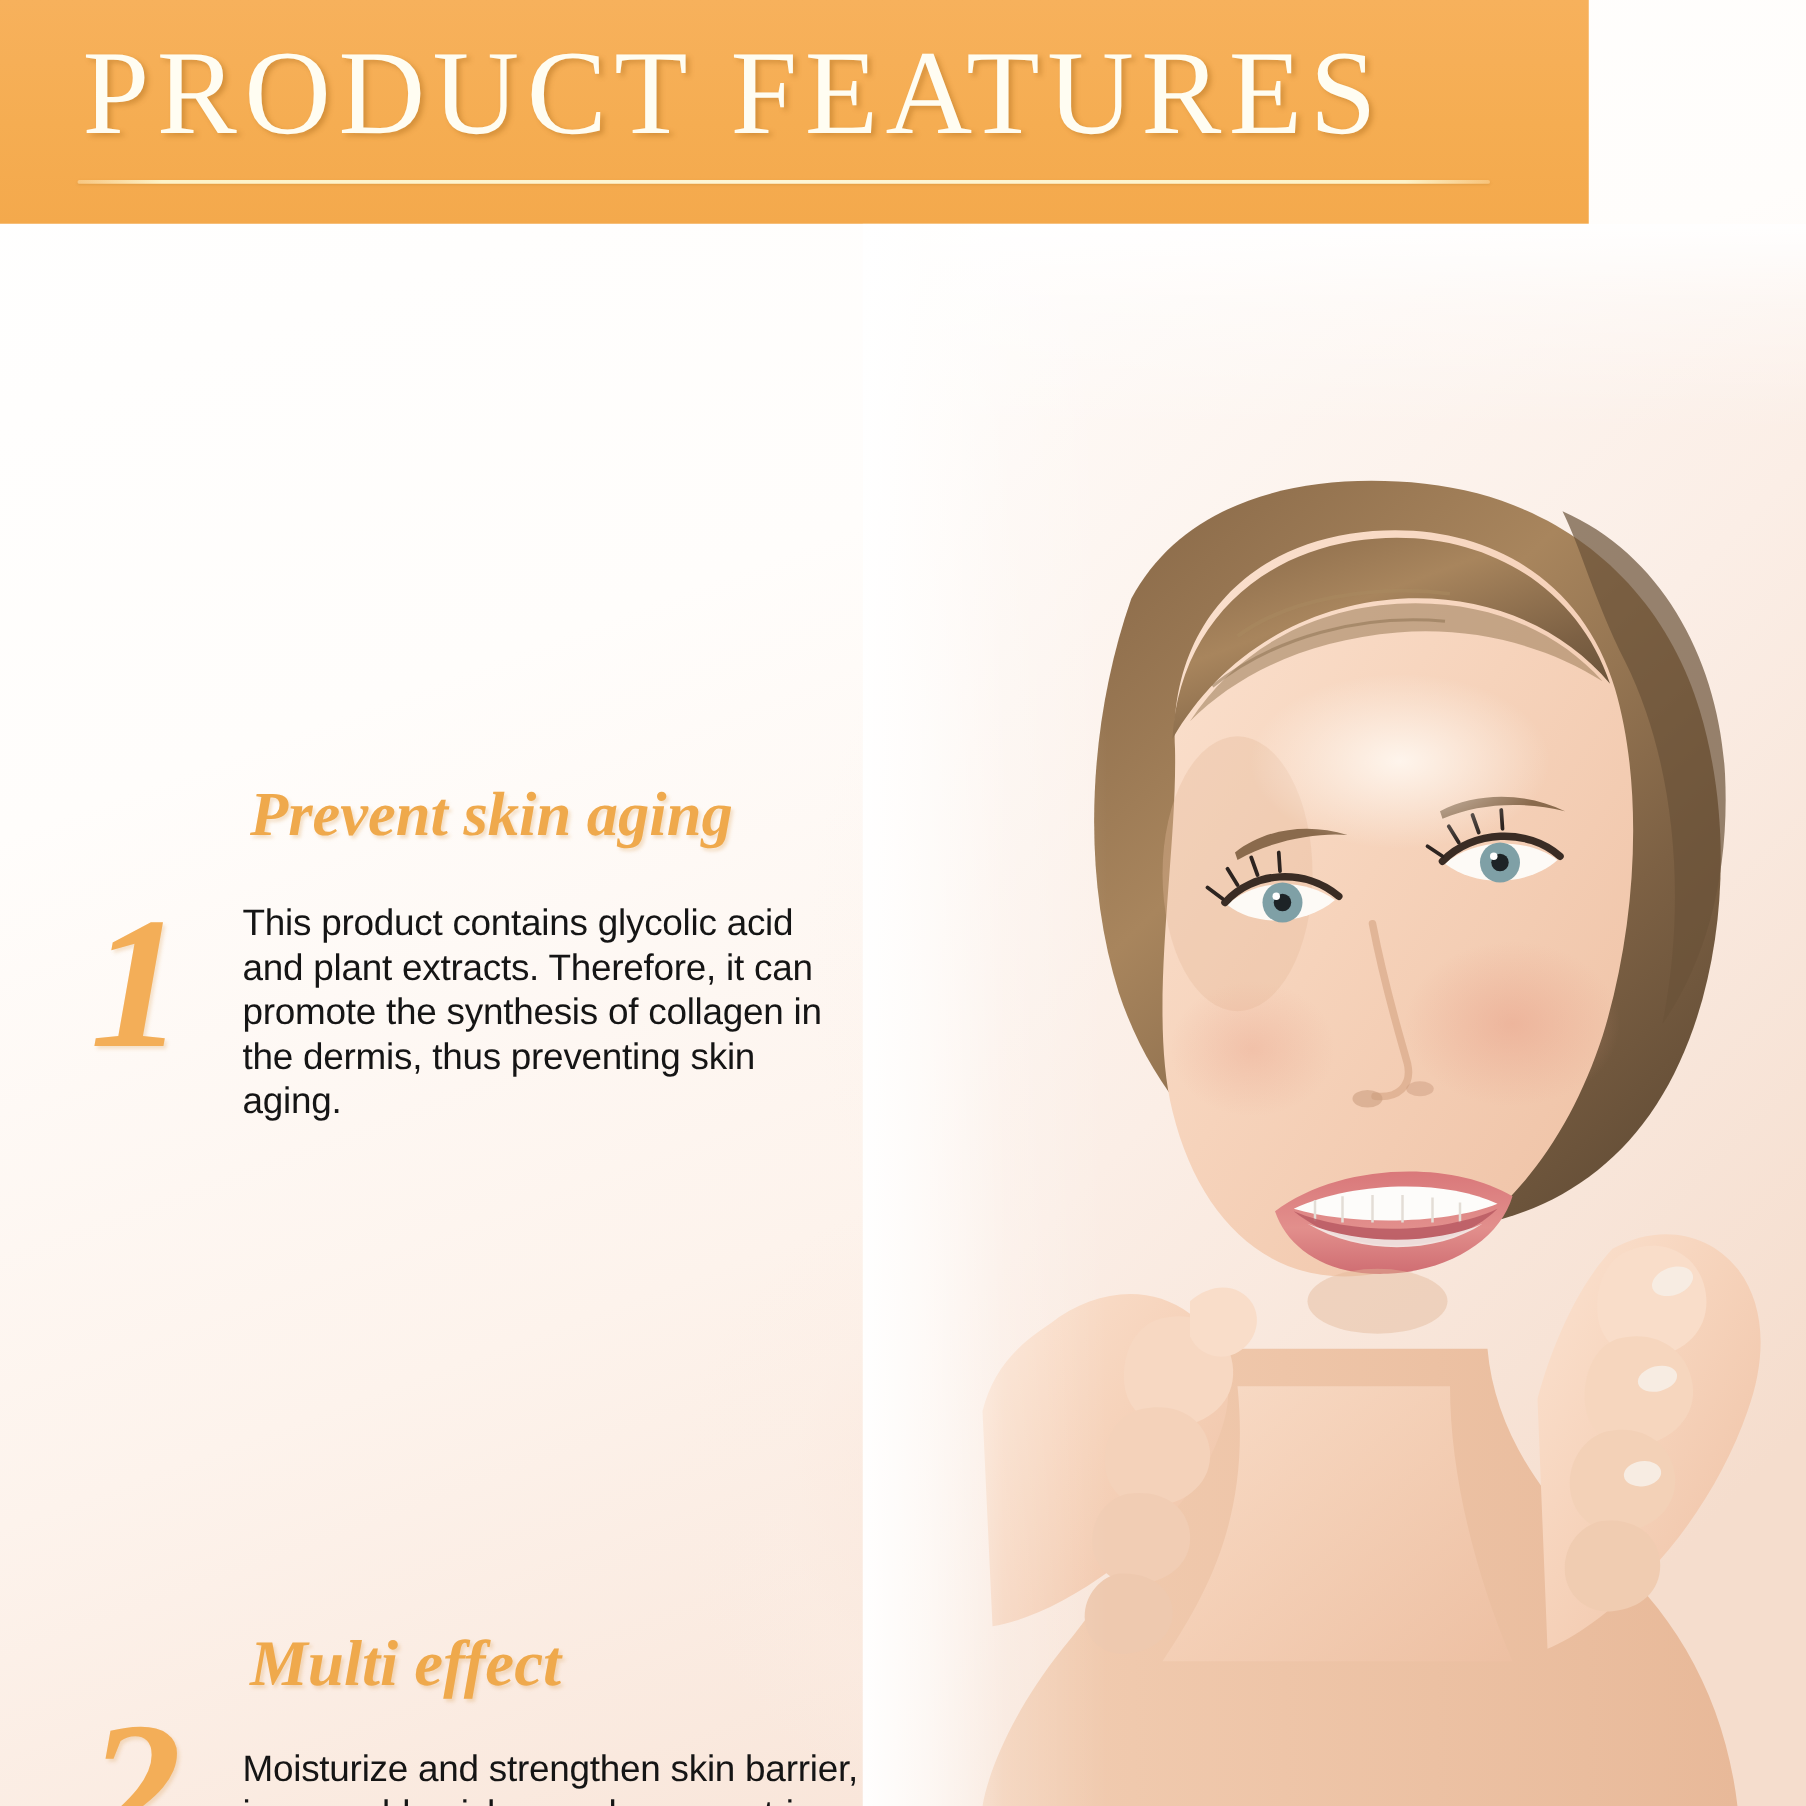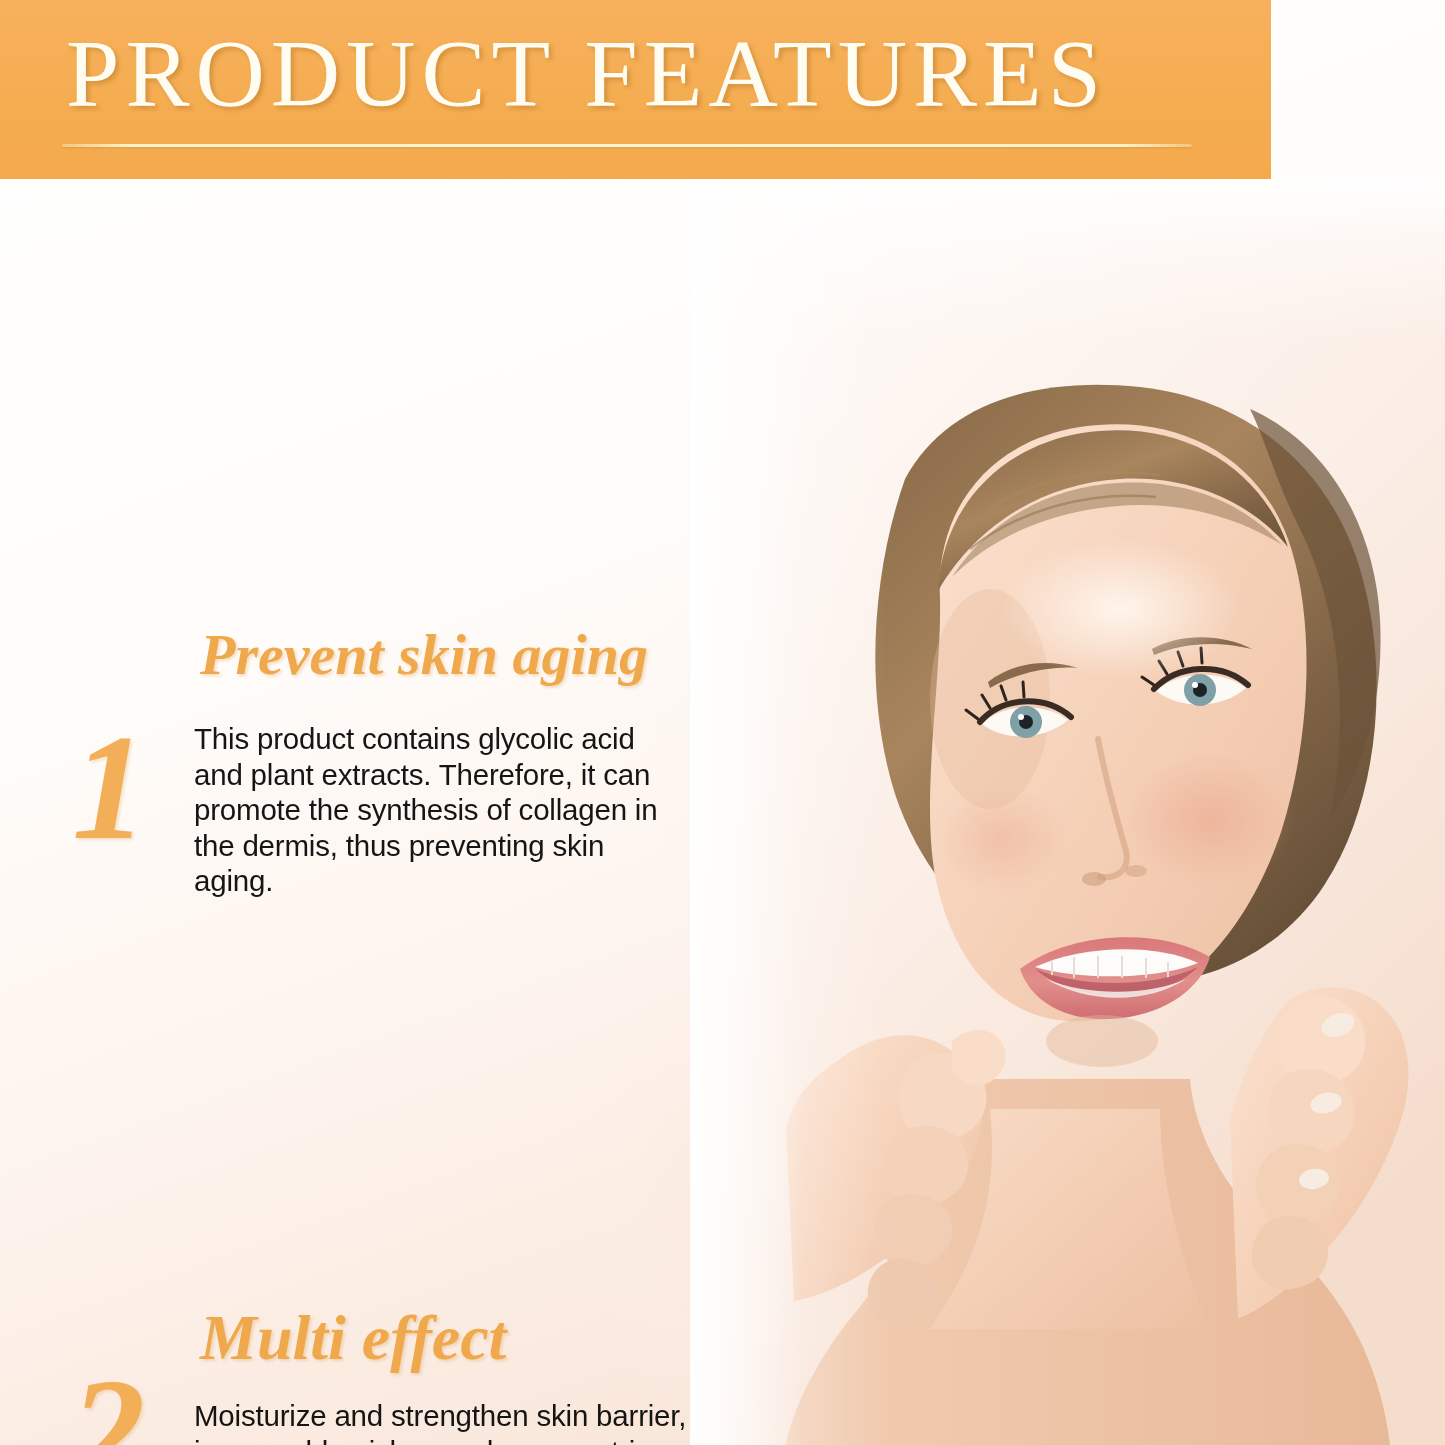--- a/index.html
+++ b/index.html
@@ -114,27 +114,27 @@
     font-family: "Liberation Sans", sans-serif;
     font-size: 29.5px;
     line-height: 35.5px;
     color: #151515;
     letter-spacing: -0.2px;
   }
 
   
   #feature-1 { top: 310px; height: 290px; }
   #feature-1 .f-num { left: 72px; top: 402px; font-size: 150px; }
-  #feature-1 .f-head { left: 200px; top: 315px; font-size: 58px; white-space: nowrap; }
+  #feature-1 .f-head { left: 200px; top: 315px; font-size: 50px; white-space: nowrap; }
   #feature-1 .f-body { left: 194px; top: 411px; width: 490px; }
 
   
   #feature-2 { top: 650px; height: 230px; }
   #feature-2 .f-num { left: 70px; top: 706px; font-size: 150px; }
-  #feature-2 .f-head { left: 200px; top: 655px; font-size: 64px; white-space: nowrap; }
+  #feature-2 .f-head { left: 200px; top: 655px; font-size: 52px; white-space: nowrap; }
   #feature-2 .f-body { left: 194px; top: 748px; width: 500px; }
 
   
   #feature-3 { top: 920px; height: 320px; }
 </style>
 </head>
 <body>
 
 <div class="page">
 

